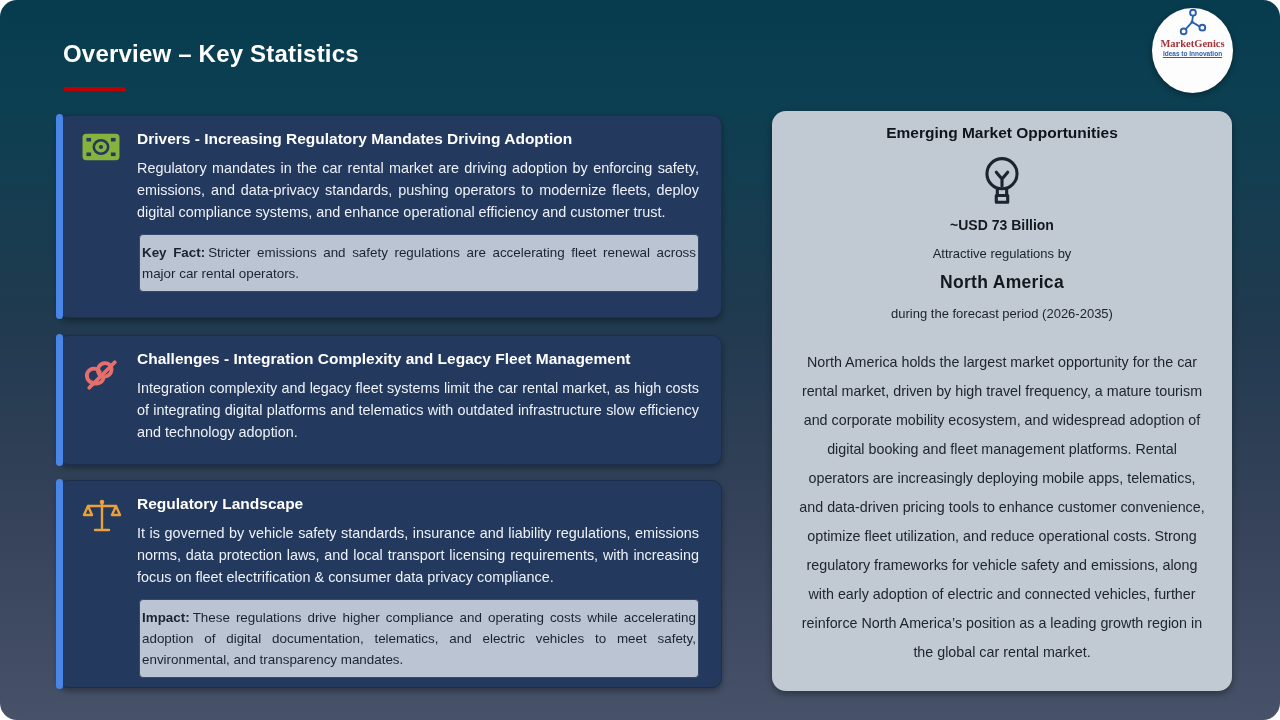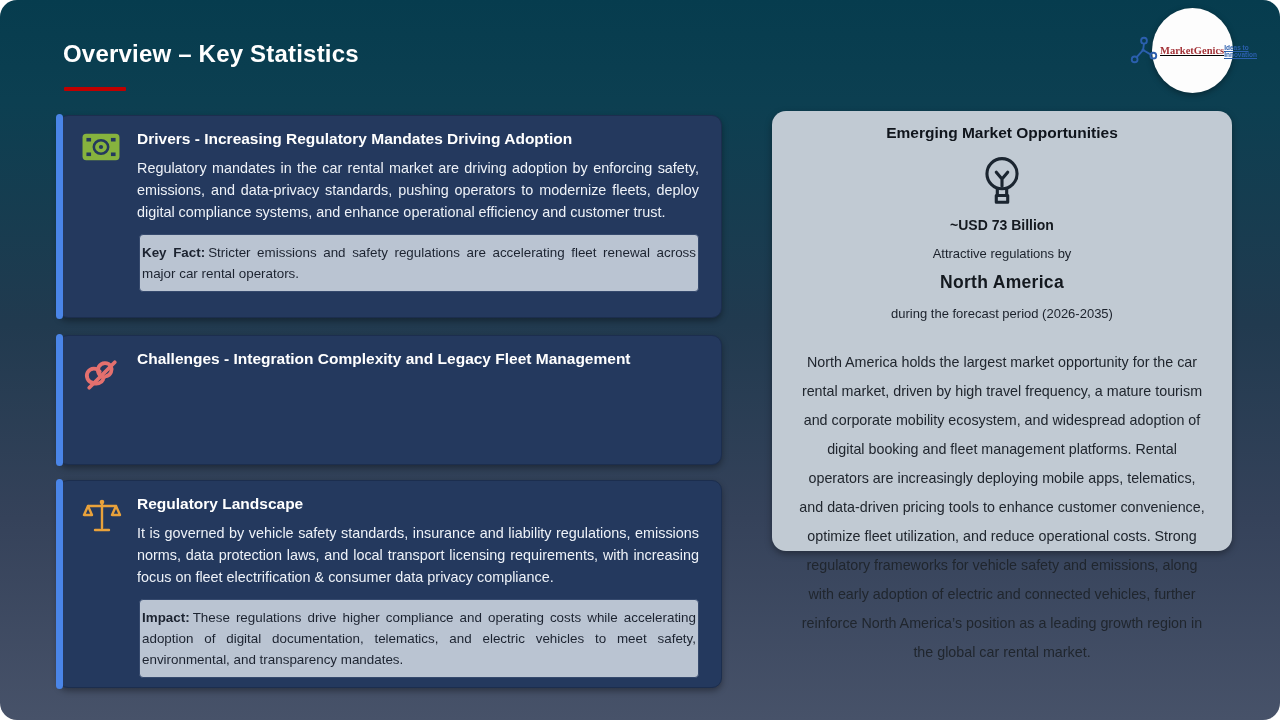--- a/index.html
+++ b/index.html
@@ -17,23 +17,22 @@
     position:absolute; left:63px; top:40px;
     font-size:24px; font-weight:bold; color:#ffffff; letter-spacing:.2px;
   }
   .title-underline {
     position:absolute; left:64px; top:87px; width:62px; height:4px;
     background:#c00000; border-radius:1px;
   }
   .logo {
     position:absolute; left:1152px; top:8px; width:81px; height:85px;
     background:#fdfdfd; border-radius:50%;
-    display:flex; align-items:center; justify-content:center;
+    display:flex; flex-direction:column; align-items:center; 
     box-shadow:0 2px 6px rgba(0,0,0,.35);
-    text-decoration:underline;
   }
   .logo svg { display:block; margin-bottom:1px; }
   .logo-brand { font-family:"Liberation Serif", serif; font-weight:bold; font-size:10.5px; color:#a43338; }
   .logo-tagline { font-size:6.5px; font-weight:bold; color:#2b5fae; text-decoration:underline; margin-top:1px; }
 
   
   .card {
     position:absolute; left:58px; width:664px;
     background:#24395e; border:1px solid #1c2e4e; border-radius:10px;
     padding:14px 22px 14px 78px;
@@ -54,21 +53,21 @@
   }
   .callout {
     margin-top:11px; margin-left:2px;
     background:#bac4d2; border:1px solid #35496d; border-radius:4px;
     padding:7px 2px; font-size:13.4px; line-height:21px; color:#1c2330; text-align:justify;
   }
   .callout-label { font-weight:bold; margin-right:3px; }
 
   
   .panel {
-    position:absolute; left:772px; top:111px; width:460px; height:440px;
+    position:absolute; left:772px; top:111px; width:460px; height:580px;
     background:#c1cad3; border-radius:14px; text-align:center; color:#14191f;
     padding:13px 26px; box-shadow:0 3px 7px rgba(0,0,0,.35);
   }
   .panel-title { font-size:15.5px; font-weight:bold; color:#10151c; }
   .bulb-wrap { margin-top:10px; height:62px; }
   .panel-value { font-size:14px; font-weight:bold; margin-top:3px; }
   .panel-sub { font-size:13px; margin-top:13px; color:#1b212b; }
   .panel-region { font-size:17.5px; font-weight:bold; margin-top:11px; letter-spacing:.3px; }
   .panel-period { font-size:13px; margin-top:13px; color:#1b212b; }
   .panel-desc {
@@ -122,20 +121,21 @@
     <span class="card-icon">
       <svg width="40" height="40" viewBox="0 0 36 36">
         <g fill="none" stroke="#e4706e" stroke-width="3.4" stroke-linecap="round">
           <path d="M20 20 a6.4 6.4 0 1 1 6-10 a6.4 6.4 0 0 1 -4 9"></path>
           <path d="M16 15 a6.4 6.4 0 1 0 -6 10 a6.4 6.4 0 0 0 9 -3"></path>
           <path d="M6.5 29.5 L29.5 6.5"></path>
         </g>
       </svg>
     </span>
     <h2 class="card-title">Challenges - Integration Complexity and Legacy Fleet Management</h2>
+    <p class="card-body">Integration complexity and legacy fleet systems limit the car rental market, as high costs of integrating digital platforms and telematics with outdated infrastructure slow efficiency and technology adoption.</p>
   </article>
 
   <article class="card card-3">
     <span class="card-icon">
       <svg width="40" height="37" viewBox="0 0 40 37">
         <g fill="none" stroke="#e9a23b" stroke-width="2.4" stroke-linejoin="round" stroke-linecap="round">
           <line x1="20" y1="4.5" x2="20" y2="30"></line>
           <line x1="6" y1="8" x2="34" y2="8"></line>
           <path d="M6 8 L2 17 L10 17 Z"></path>
           <path d="M34 8 L30 17 L38 17 Z"></path>

